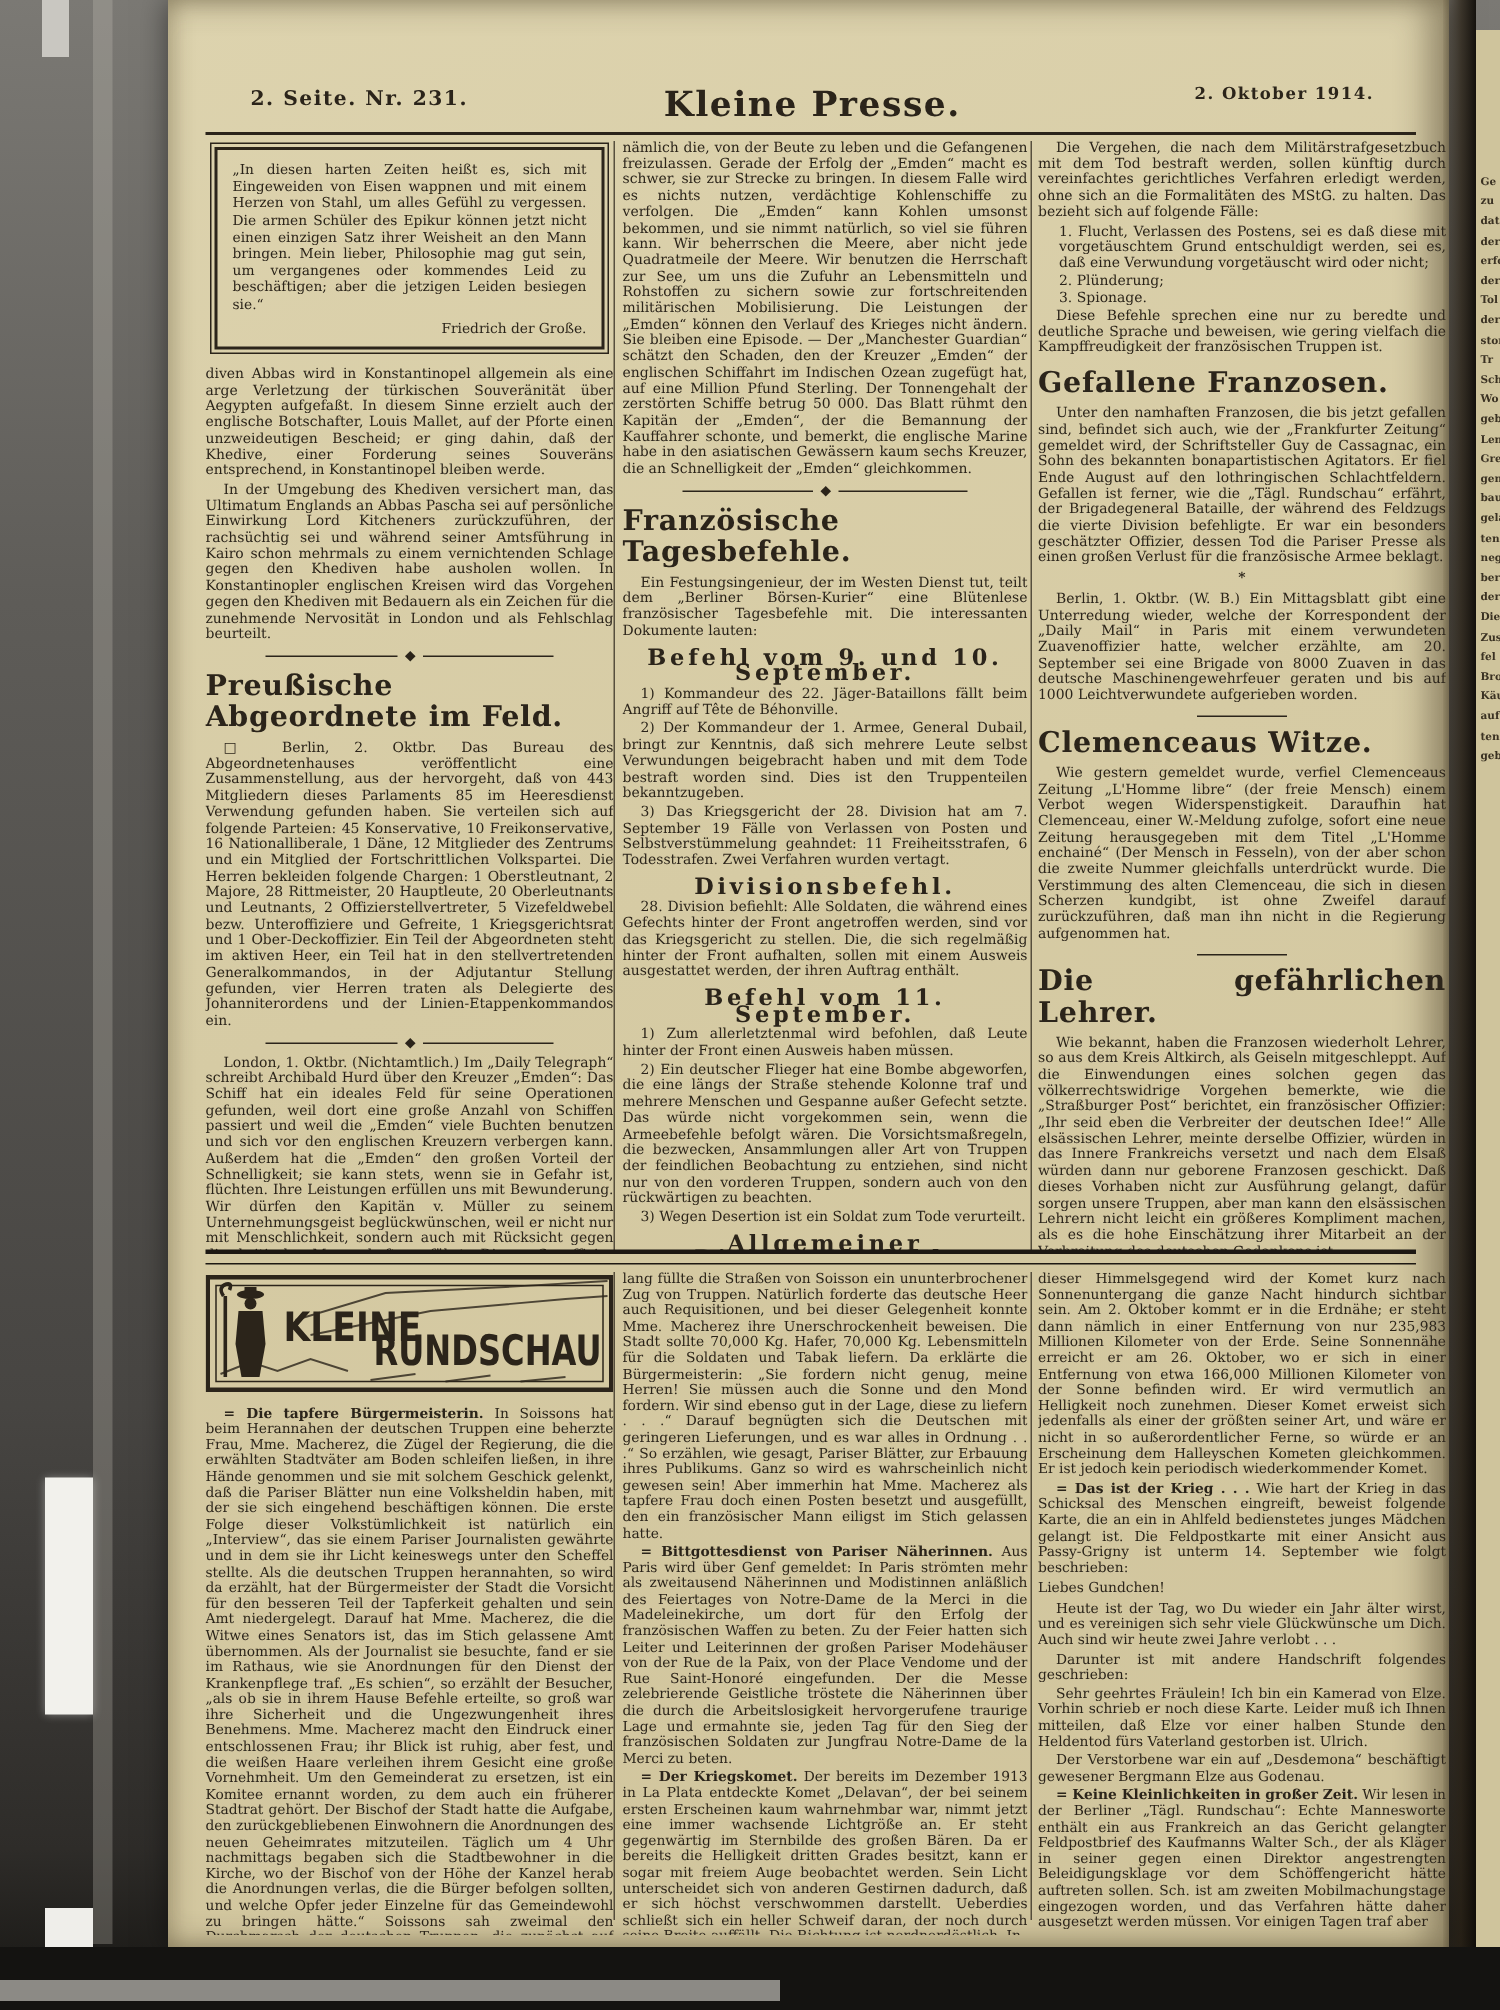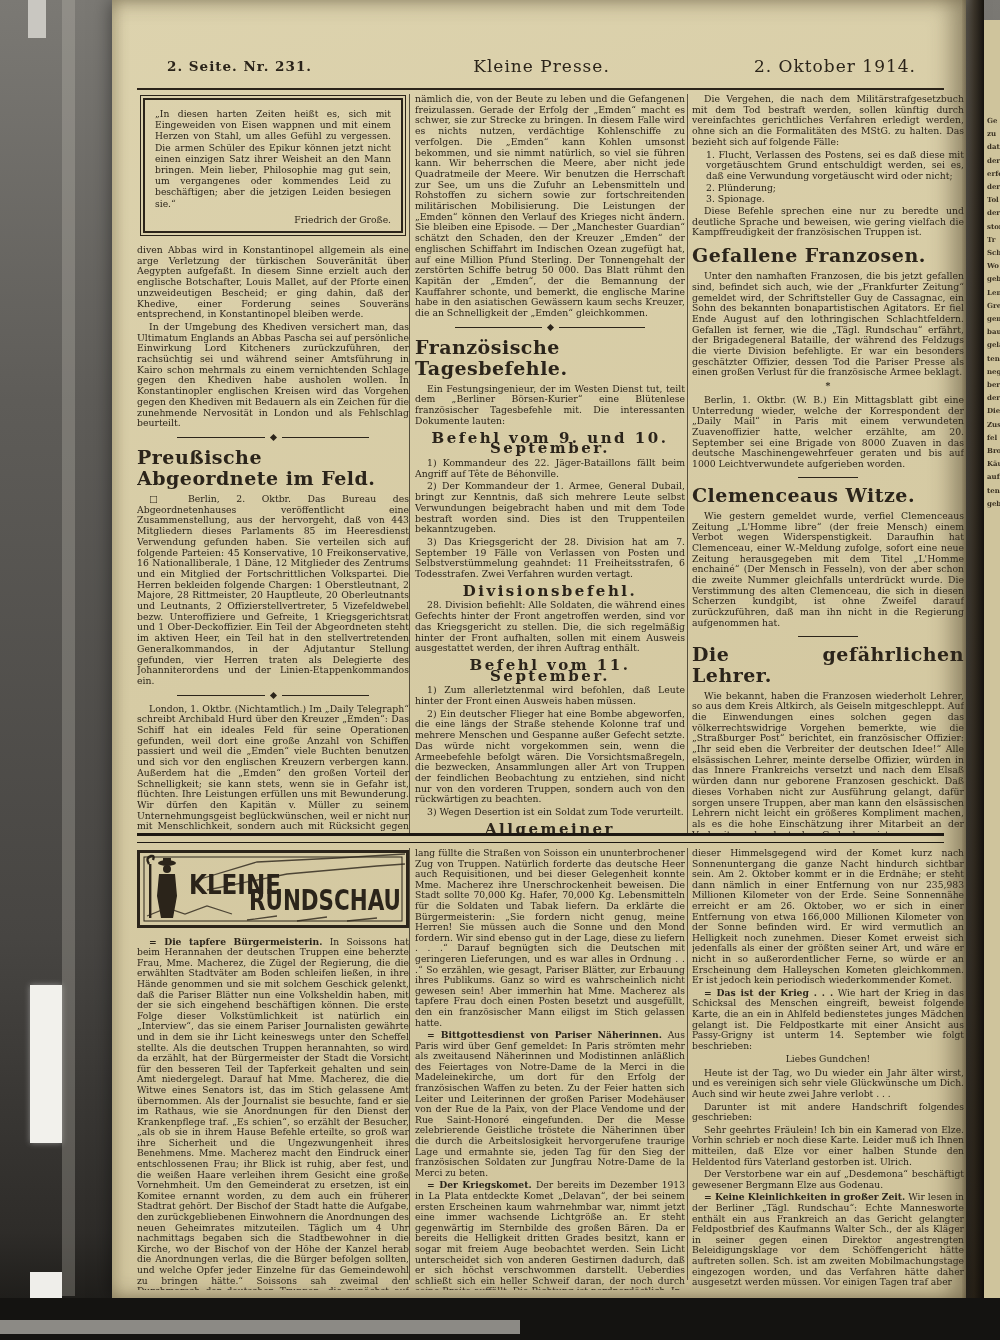--- a/index.html
+++ b/index.html
@@ -9,22 +9,22 @@
     font-family:"DejaVu Serif", serif;
   }
   .paper{
     position:absolute;left:112px;top:0;width:854px;height:1298px;
     background:linear-gradient(160deg,#ddd3ae 0%,#d6cba4 45%,#d0c49c 100%);
     box-shadow:inset -14px 0 22px rgba(60,48,28,.45), inset 6px 0 12px rgba(80,66,40,.25), 0 0 18px rgba(0,0,0,.5);
     color:#2b241a;
   }
   .masthead{position:absolute;left:25px;right:20px;top:56px;height:26px;}
   .mast-left{position:absolute;left:30px;top:2px;font-weight:bold;font-size:13.5px;letter-spacing:1px;}
-  .mast-center{position:absolute;left:0;right:0;top:0;text-align:center;font-weight:normal;font-size:17px;letter-spacing:1px;}
-  .mast-right{position:absolute;right:30px;top:0;font-weight:normal;font-size:17px;letter-spacing:1px;text-align:center;}
+  .mast-center{position:absolute;left:0;right:0;top:0;text-align:center;font-weight:bold;font-size:23px;letter-spacing:1px;}
+  .mast-right{position:absolute;right:30px;top:0;font-weight:bold;font-size:11px;letter-spacing:1px;text-align:center;}
   .mast-rule{position:absolute;left:25px;right:22px;top:88px;height:2px;background:#2b241a;}
   .vrule{position:absolute;width:1px;background:rgba(43,36,26,.75);}
   .sec-top .vrule{top:94px;height:740px;}
   .sec-bottom-rules .vrule{top:848px;height:432px;}
   .vr1{left:297px;} .vr2{left:575px;}
   .col{position:absolute;overflow:hidden;text-align:justify;}
   .top-col{top:94px;height:740px;font-size:9.3px;line-height:10.7px;}
   .bot-col{top:848px;height:442px;font-size:9.2px;line-height:10.6px;}
   .c1{left:25px;width:272px;}
   .c2{left:303px;width:270px;}
@@ -39,21 +39,21 @@
   .orn .dia{width:5px;height:5px;background:#2b241a;transform:rotate(45deg);margin:0 6px;}
   .shortrule{width:60px;height:1px;background:#2b241a;margin:7px auto;}
   .star{text-align:center;font-weight:bold;margin:3px 0;text-indent:0;}
   .quotebox{border:2px solid #2b241a;outline:1px solid #2b241a;outline-offset:2px;margin:4px 6px 12px 6px;padding:8px 10px 6px 10px;font-size:9.2px;line-height:11.2px;}
   .quotebox .attrib{text-align:right;font-weight:normal;margin-top:5px;}
   .listitem{margin:0 0 1px 14px;text-indent:0;}
   .section-rule{position:absolute;left:25px;right:22px;top:833px;height:6px;
     border-top:3px solid #1d1812;border-bottom:1px solid #1d1812;}
   .banner{margin:2px 0 6px 0;}
   .letterblock{margin:2px 14px;}
-  .salut{text-align:center;margin:3px 0;}
+  .salut{margin:3px 0;}
   
   .gutter{position:absolute;left:962px;top:0;width:22px;height:1298px;
     background:linear-gradient(90deg,rgba(90,76,50,.1),rgba(40,32,20,.75) 55%,rgba(15,12,8,.95));}
   .sliver{position:absolute;left:984px;top:0;width:16px;height:1290px;background:#cfc49c;overflow:hidden;margin-top:20px;}
   .frag{position:absolute;top:94px;left:3px;font-size:7px;line-height:13.2px;font-weight:bold;color:#3a3122;white-space:pre-line;}
   
   .art{position:absolute;}
   .art-a{left:28px;top:0;width:18px;height:38px;background:#c9c7c1;}
   .art-b{left:30px;top:985px;width:32px;height:158px;background:#f2f1ec;box-shadow:0 0 6px rgba(255,255,255,.4);}
   .art-c{left:30px;top:1272px;width:32px;height:58px;background:#efeeea;}

